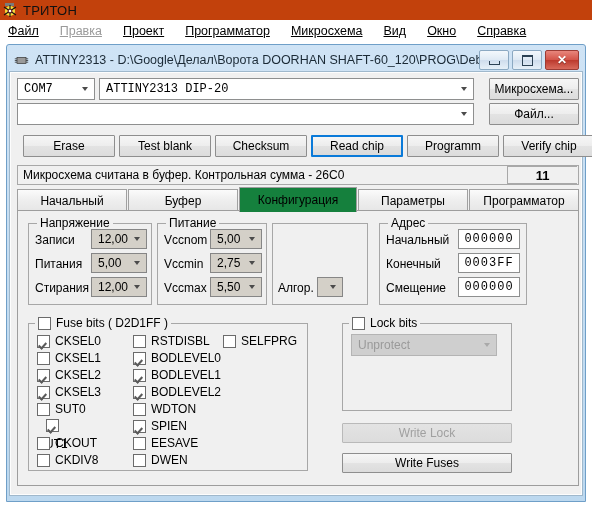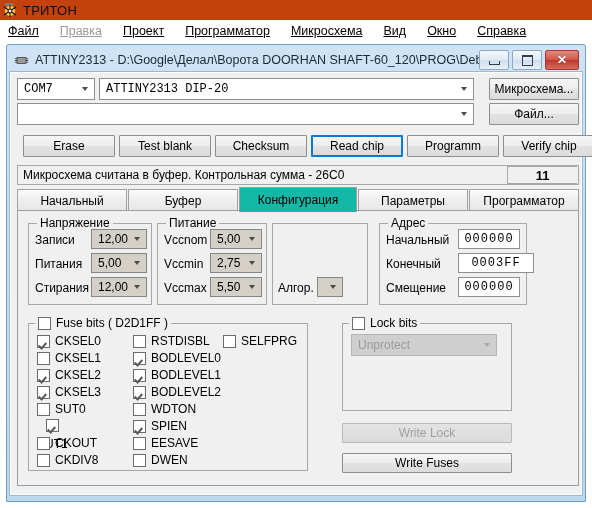--- a/index.html
+++ b/index.html
@@ -149,21 +149,21 @@
   
   .tabstrip{position:absolute;left:6px;top:178px;width:568px;height:24px;}
   .tab{
     position:absolute;top:2px;height:22px;box-sizing:border-box;
     border:1px solid #a0a0a0;border-bottom:none;
     background:linear-gradient(to bottom,#fbfbfb 0%,#efefef 45%,#e6e6e6 100%);
     display:flex;align-items:center;justify-content:center;
     font-size:12px;cursor:default;
   }
   .tab.active{
-    top:0;height:25px;background:#14b8a6;border-color:#9d9d9d;z-index:5;
+    top:0;height:25px;background:#15803d;border-color:#9d9d9d;z-index:5;
   }
   .tabpanel{
     position:absolute;left:6px;top:201px;width:568px;height:244px;
     box-sizing:border-box;border:1px solid #9d9d9d;background:#f0f0f0;
     z-index:1;
   }
 
   
   .statusrow{
     position:absolute;left:6px;top:158px;width:568px;height:20px;
@@ -371,21 +371,21 @@
 
       <div class="group" style="left:361px;top:12px;width:148px;height:82px;">
         <span class="glabel">Адрес</span>
 
         <span class="fld-label" style="position:absolute;left:6px;top:9px;">Начальный</span>
         <div class="textbox" style="position:absolute;left:78px;top:5px;width:62px;height:20px;">
           <span>000000</span>
         </div>
 
         <span class="fld-label" style="position:absolute;left:6px;top:33px;">Конечный</span>
-        <div class="textbox" style="position:absolute;left:78px;top:29px;width:76px;height:20px;">
+        <div class="textbox" style="position:absolute;left:78px;top:29px;width:62px;height:20px;">
           <span>0003FF</span>
         </div>
 
         <span class="fld-label" style="position:absolute;left:6px;top:57px;">Смещение</span>
         <div class="textbox" style="position:absolute;left:78px;top:53px;width:62px;height:20px;">
           <span>000000</span>
         </div>
       </div>
 
       <div class="group" style="left:10px;top:112px;width:280px;height:148px;">

